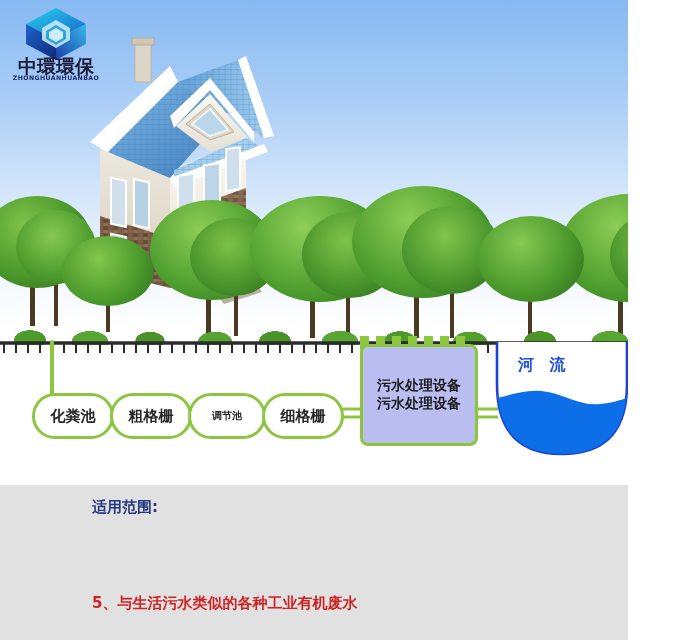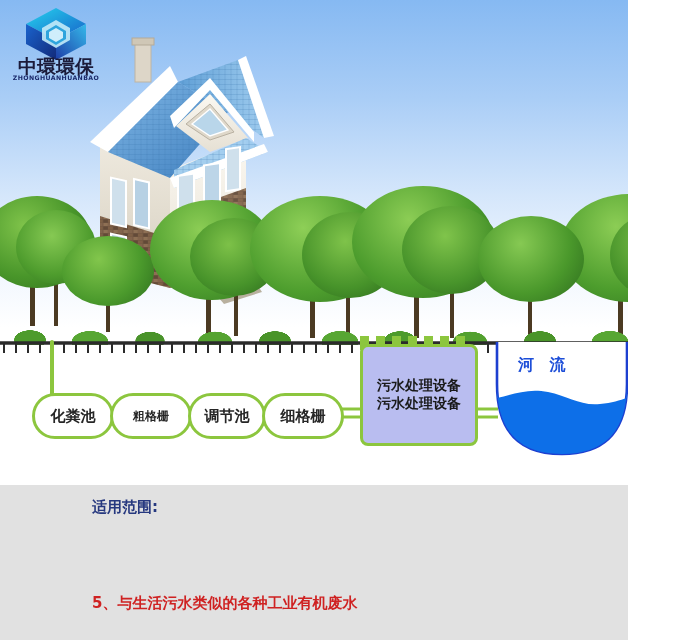--- a/index.html
+++ b/index.html
@@ -300,24 +300,24 @@
     </g>
 
     <path d="M497,6 L497,48 Q497,118 562,118 Q627,118 627,48 L627,6" fill="#ffffff" stroke="#1d3fd0" stroke-width="2.6"></path>
     <path d="M497,62 C515,58 528,52 548,56 C568,60 580,70 600,68 C612,67 620,64 627,62
              L627,48 Q627,118 562,118 Q497,118 497,48 Z" fill="#0d6fe8"></path>
   </svg>
 
   <div class="flowbox" style="left:32px;top:393px;width:76px;height:40px;font-size:15px;">
     <span>化粪池</span>
   </div>
-  <div class="flowbox" style="left:110px;top:393px;width:76px;height:40px;font-size:12px;">
+  <div class="flowbox" style="left:110px;top:393px;width:76px;height:40px;font-size:15px;">
     <span>粗格栅</span>
   </div>
-  <div class="flowbox" style="left:188px;top:393px;width:72px;height:40px;font-size:15px;">
+  <div class="flowbox" style="left:188px;top:393px;width:72px;height:40px;font-size:10px;">
     <span>调节池</span>
   </div>
   <div class="flowbox" style="left:262px;top:393px;width:76px;height:40px;font-size:15px;">
     <span>细格栅</span>
   </div>
 
   <div class="eqbox" style="left:360px;top:344px;width:112px;height:96px;font-size:14px;">
     <span>污水处理设备</span>
     <span>污水处理设备</span>
   </div>

